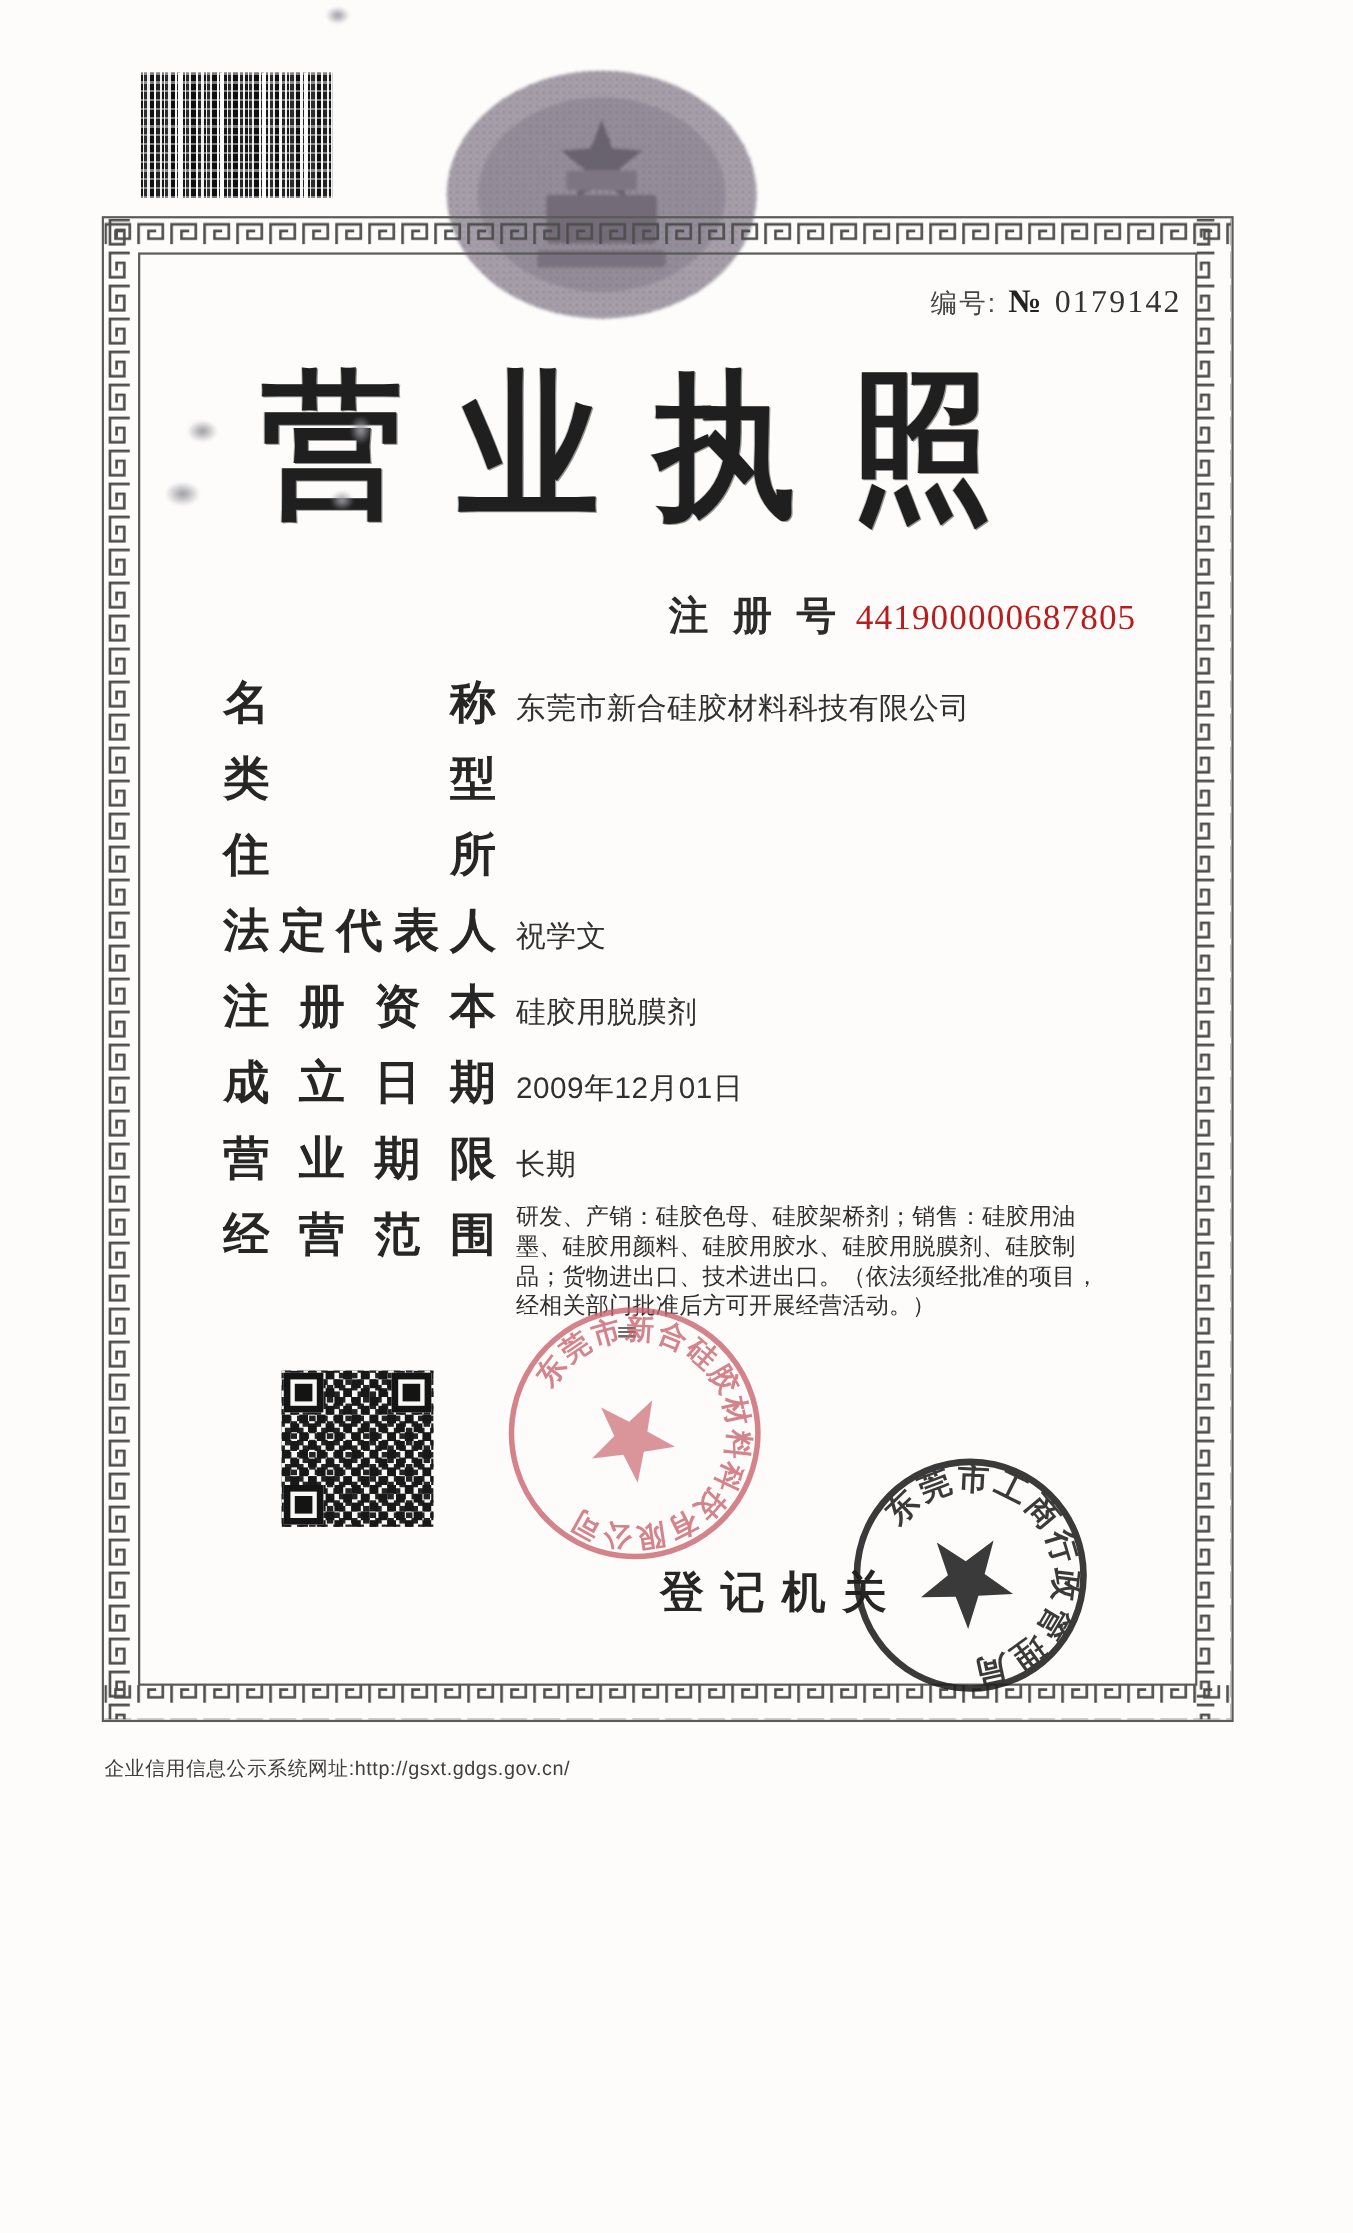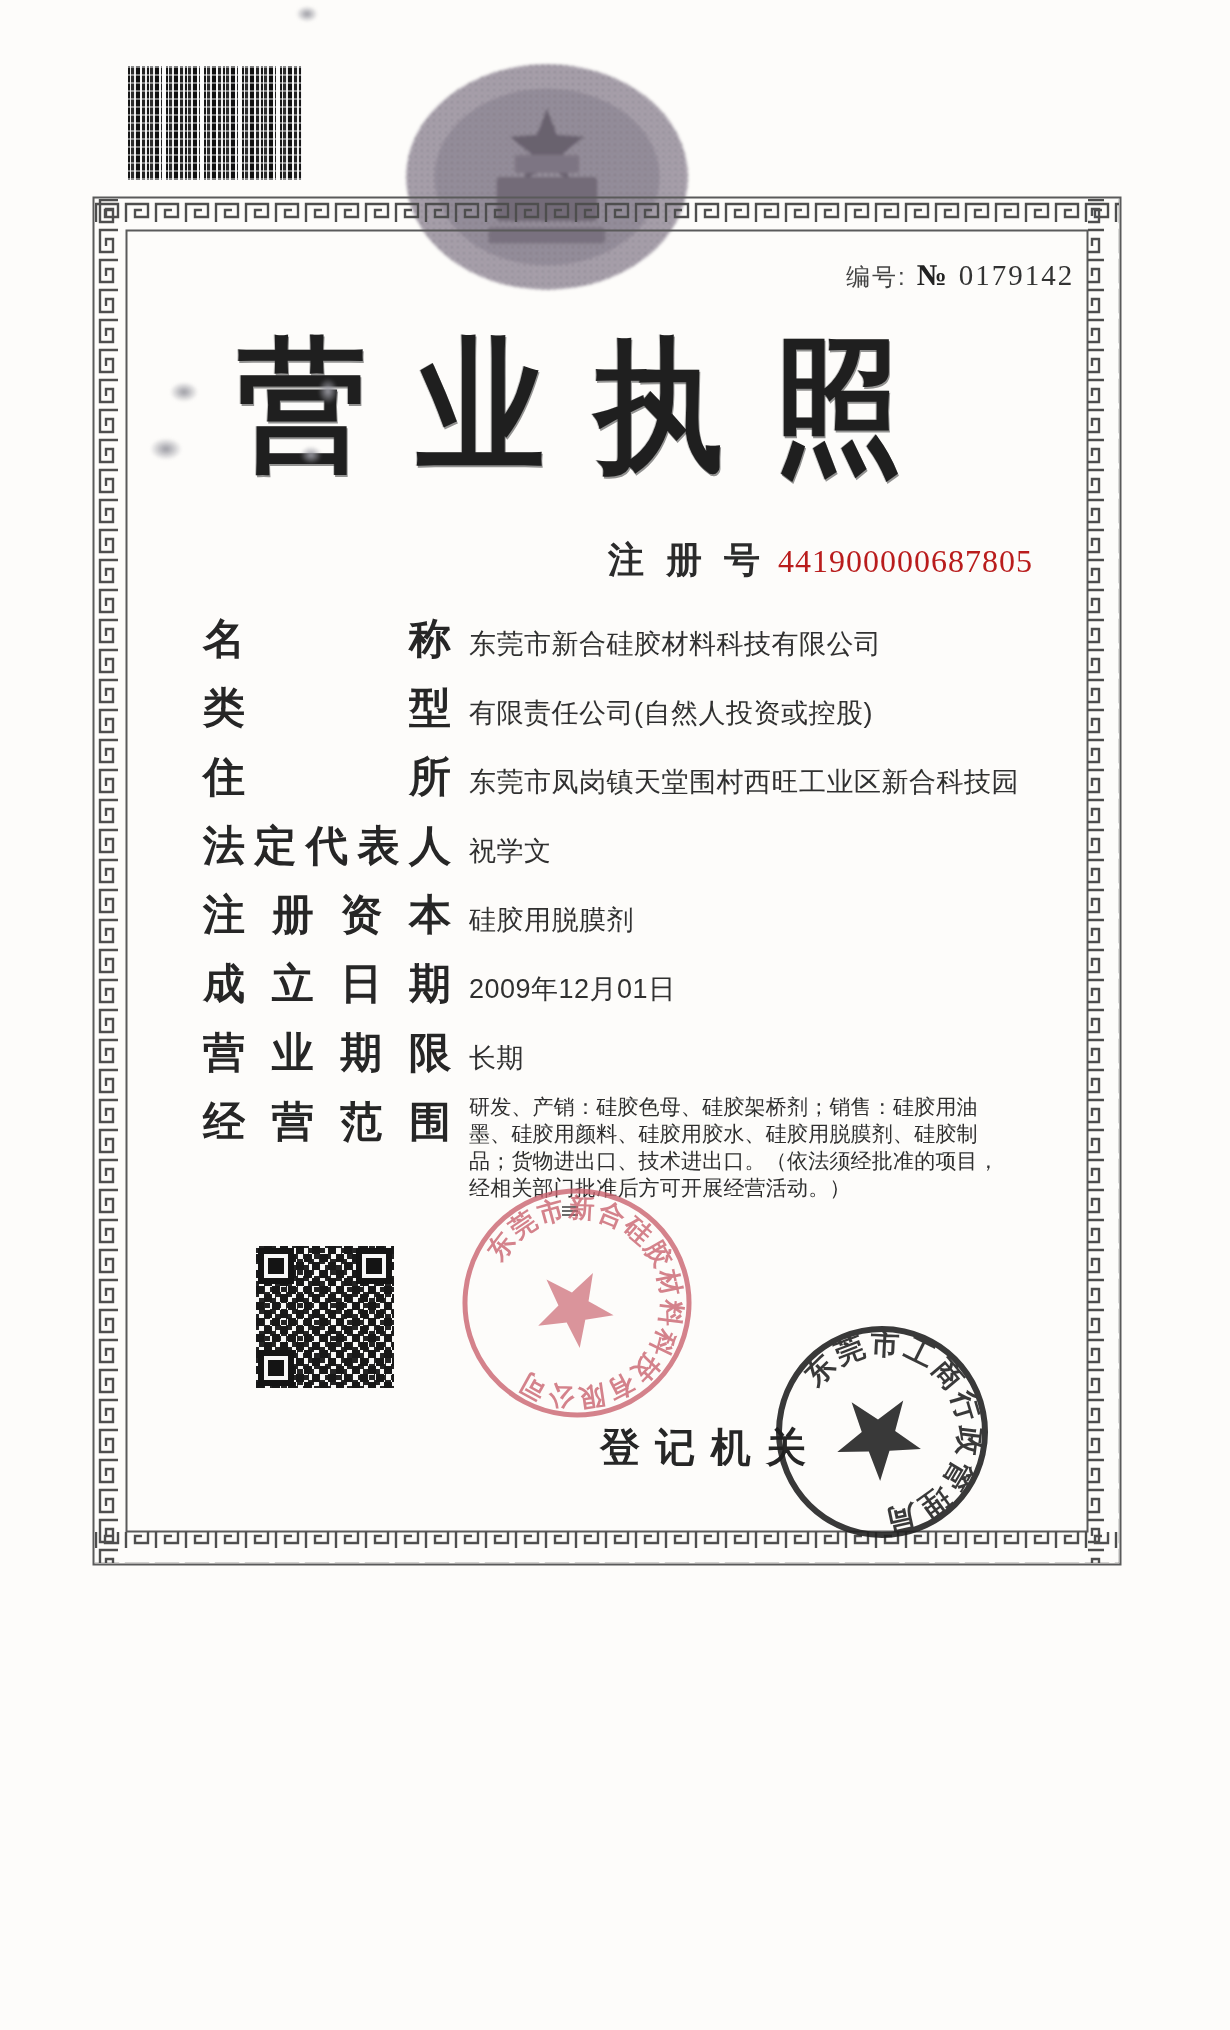--- a/index.html
+++ b/index.html
@@ -147,28 +147,26 @@
           <span>名</span>
           <span>称</span>
         </div>
       <div class="fval">东莞市新合硅胶材料科技有限公司</div>
     </div>
     <div class="frow">
       <div class="flab" data-justify="">
           <span>类</span>
           <span>型</span>
         </div>
-      <div class="fval">有限责任公司(自然人投资或控股)</div>
     </div>
     <div class="frow">
       <div class="flab" data-justify="">
           <span>住</span>
           <span>所</span>
         </div>
-      <div class="fval">东莞市凤岗镇天堂围村西旺工业区新合科技园</div>
     </div>
     <div class="frow">
       <div class="flab" data-justify="">
           <span>法</span>
           <span>定</span>
           <span>代</span>
           <span>表</span>
           <span>人</span>
         </div>
       <div class="fval">祝学文</div>
@@ -246,20 +244,21 @@
     </defs>
     <g transform="rotate(34 110 110)" opacity="0.88">
       <circle cx="110" cy="110" r="103" fill="none" stroke="#1f1f1f" stroke-width="6"></circle>
       <path d="M0,-40 L9.4,-12.9 L38,-12.4 L15.2,4.9 L23.5,32.4 L0,16 L-23.5,32.4 L-15.2,4.9 L-38,-12.4 L-9.4,-12.9 Z" transform="translate(110 116) scale(1.1)" fill="#1f1f1f"></path>
       <text font-size="29" letter-spacing="3" fill="#1f1f1f" font-weight="600">
         <textPath href="#arcB">东莞市工商行政管理局</textPath>
       </text>
     </g>
   </svg>
 
+  <div class="foot-left">企业信用信息公示系统网址:http://gsxt.gdgs.gov.cn/</div>
 
   <div class="smudge" style="left:170px;top:382px;width:28px;height:20px;"></div>
   <div class="smudge" style="left:318px;top:378px;width:20px;height:26px;"></div>
   <div class="smudge" style="left:150px;top:438px;width:32px;height:22px;"></div>
   <div class="smudge" style="left:300px;top:446px;width:22px;height:18px;"></div>
   <div class="smudge" style="left:296px;top:6px;width:22px;height:16px;"></div>
 
 </div>
 
 </body></html>

